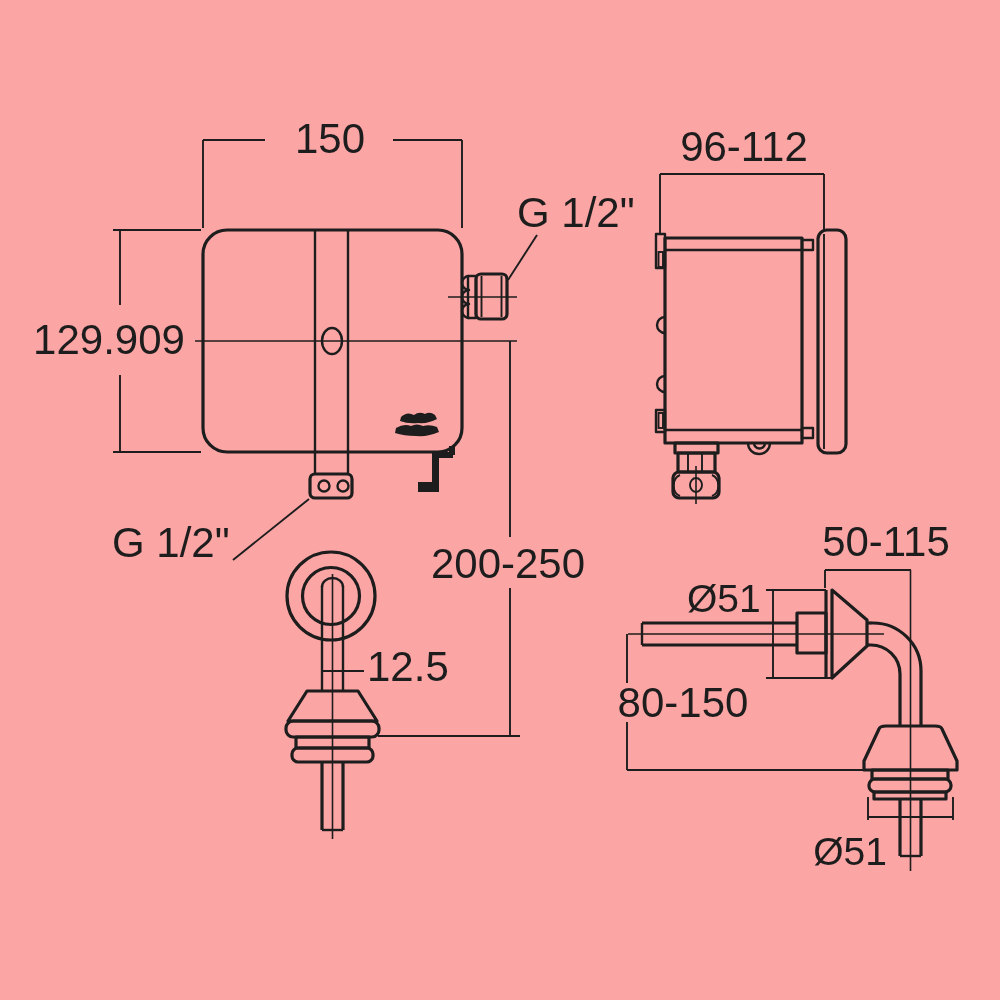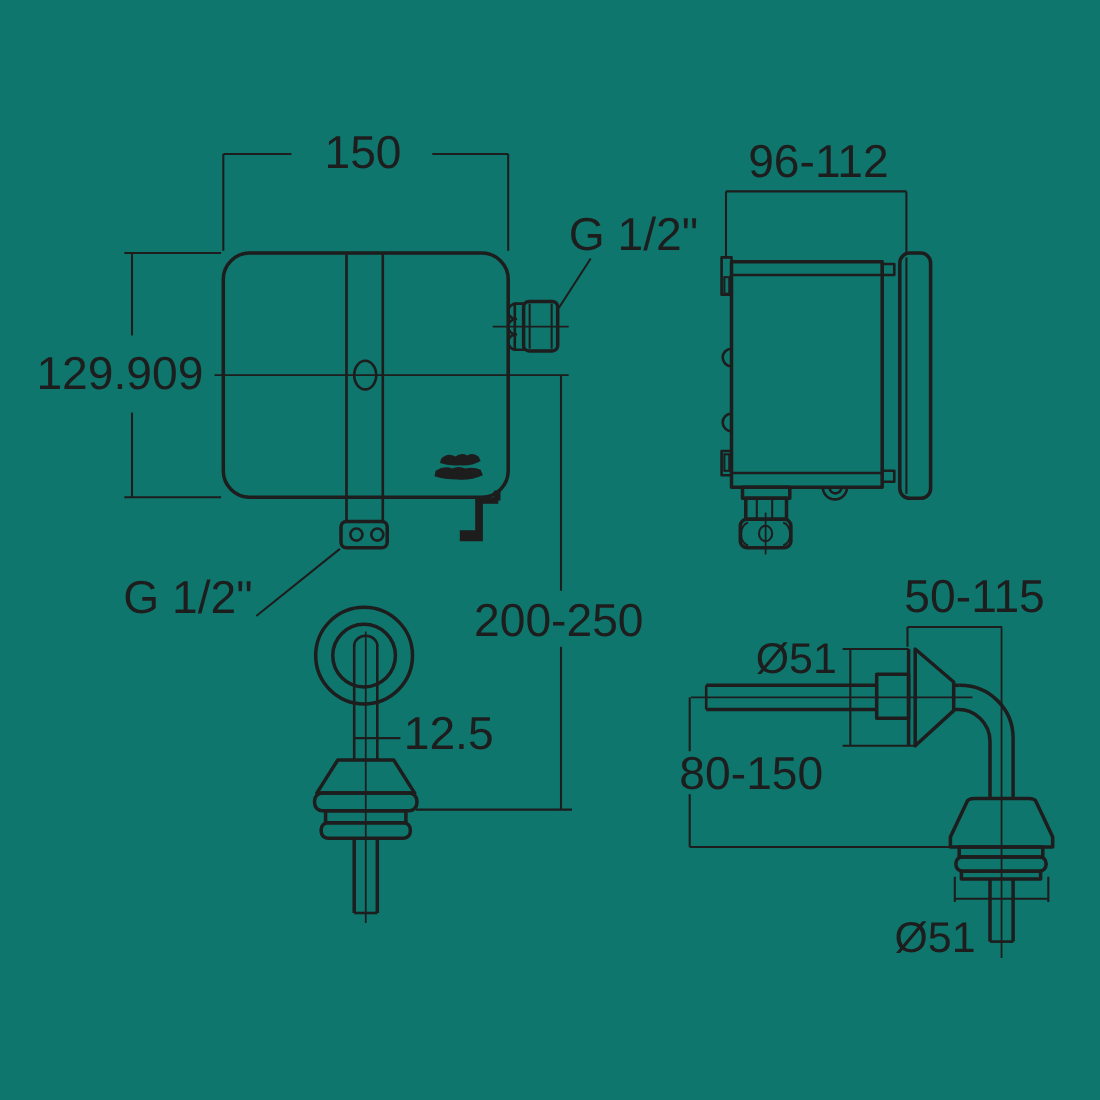--- a/index.html
+++ b/index.html
@@ -1,16 +1,16 @@
 <!DOCTYPE html>
 <html><head>
 <meta charset="utf-8">
 <style>
   html,body{margin:0;padding:0;background:#ffffff;}
-  .stage{width:1000px;height:1000px;position:relative;background:#0f766e;overflow:hidden;}
+  .stage{width:1000px;height:1000px;position:relative;background:#fca5a5;overflow:hidden;}
   svg{display:block;}
   
   .ol{stroke:#1d1d1d;stroke-width:3.2;fill:none;stroke-linejoin:round;stroke-linecap:butt;}
   .ol2{stroke:#1d1d1d;stroke-width:2.4;fill:none;stroke-linejoin:round;}
   
   .dl{stroke:#1d1d1d;stroke-width:1.9;fill:none;}
   
   .cl{stroke:#1d1d1d;stroke-width:1.6;fill:none;}
   .dim-text{font-family:"Liberation Sans", sans-serif;font-size:42px;fill:#1d1d1d;}
   .dim-text-sm{font-family:"Liberation Sans", sans-serif;font-size:39px;fill:#1d1d1d;}

